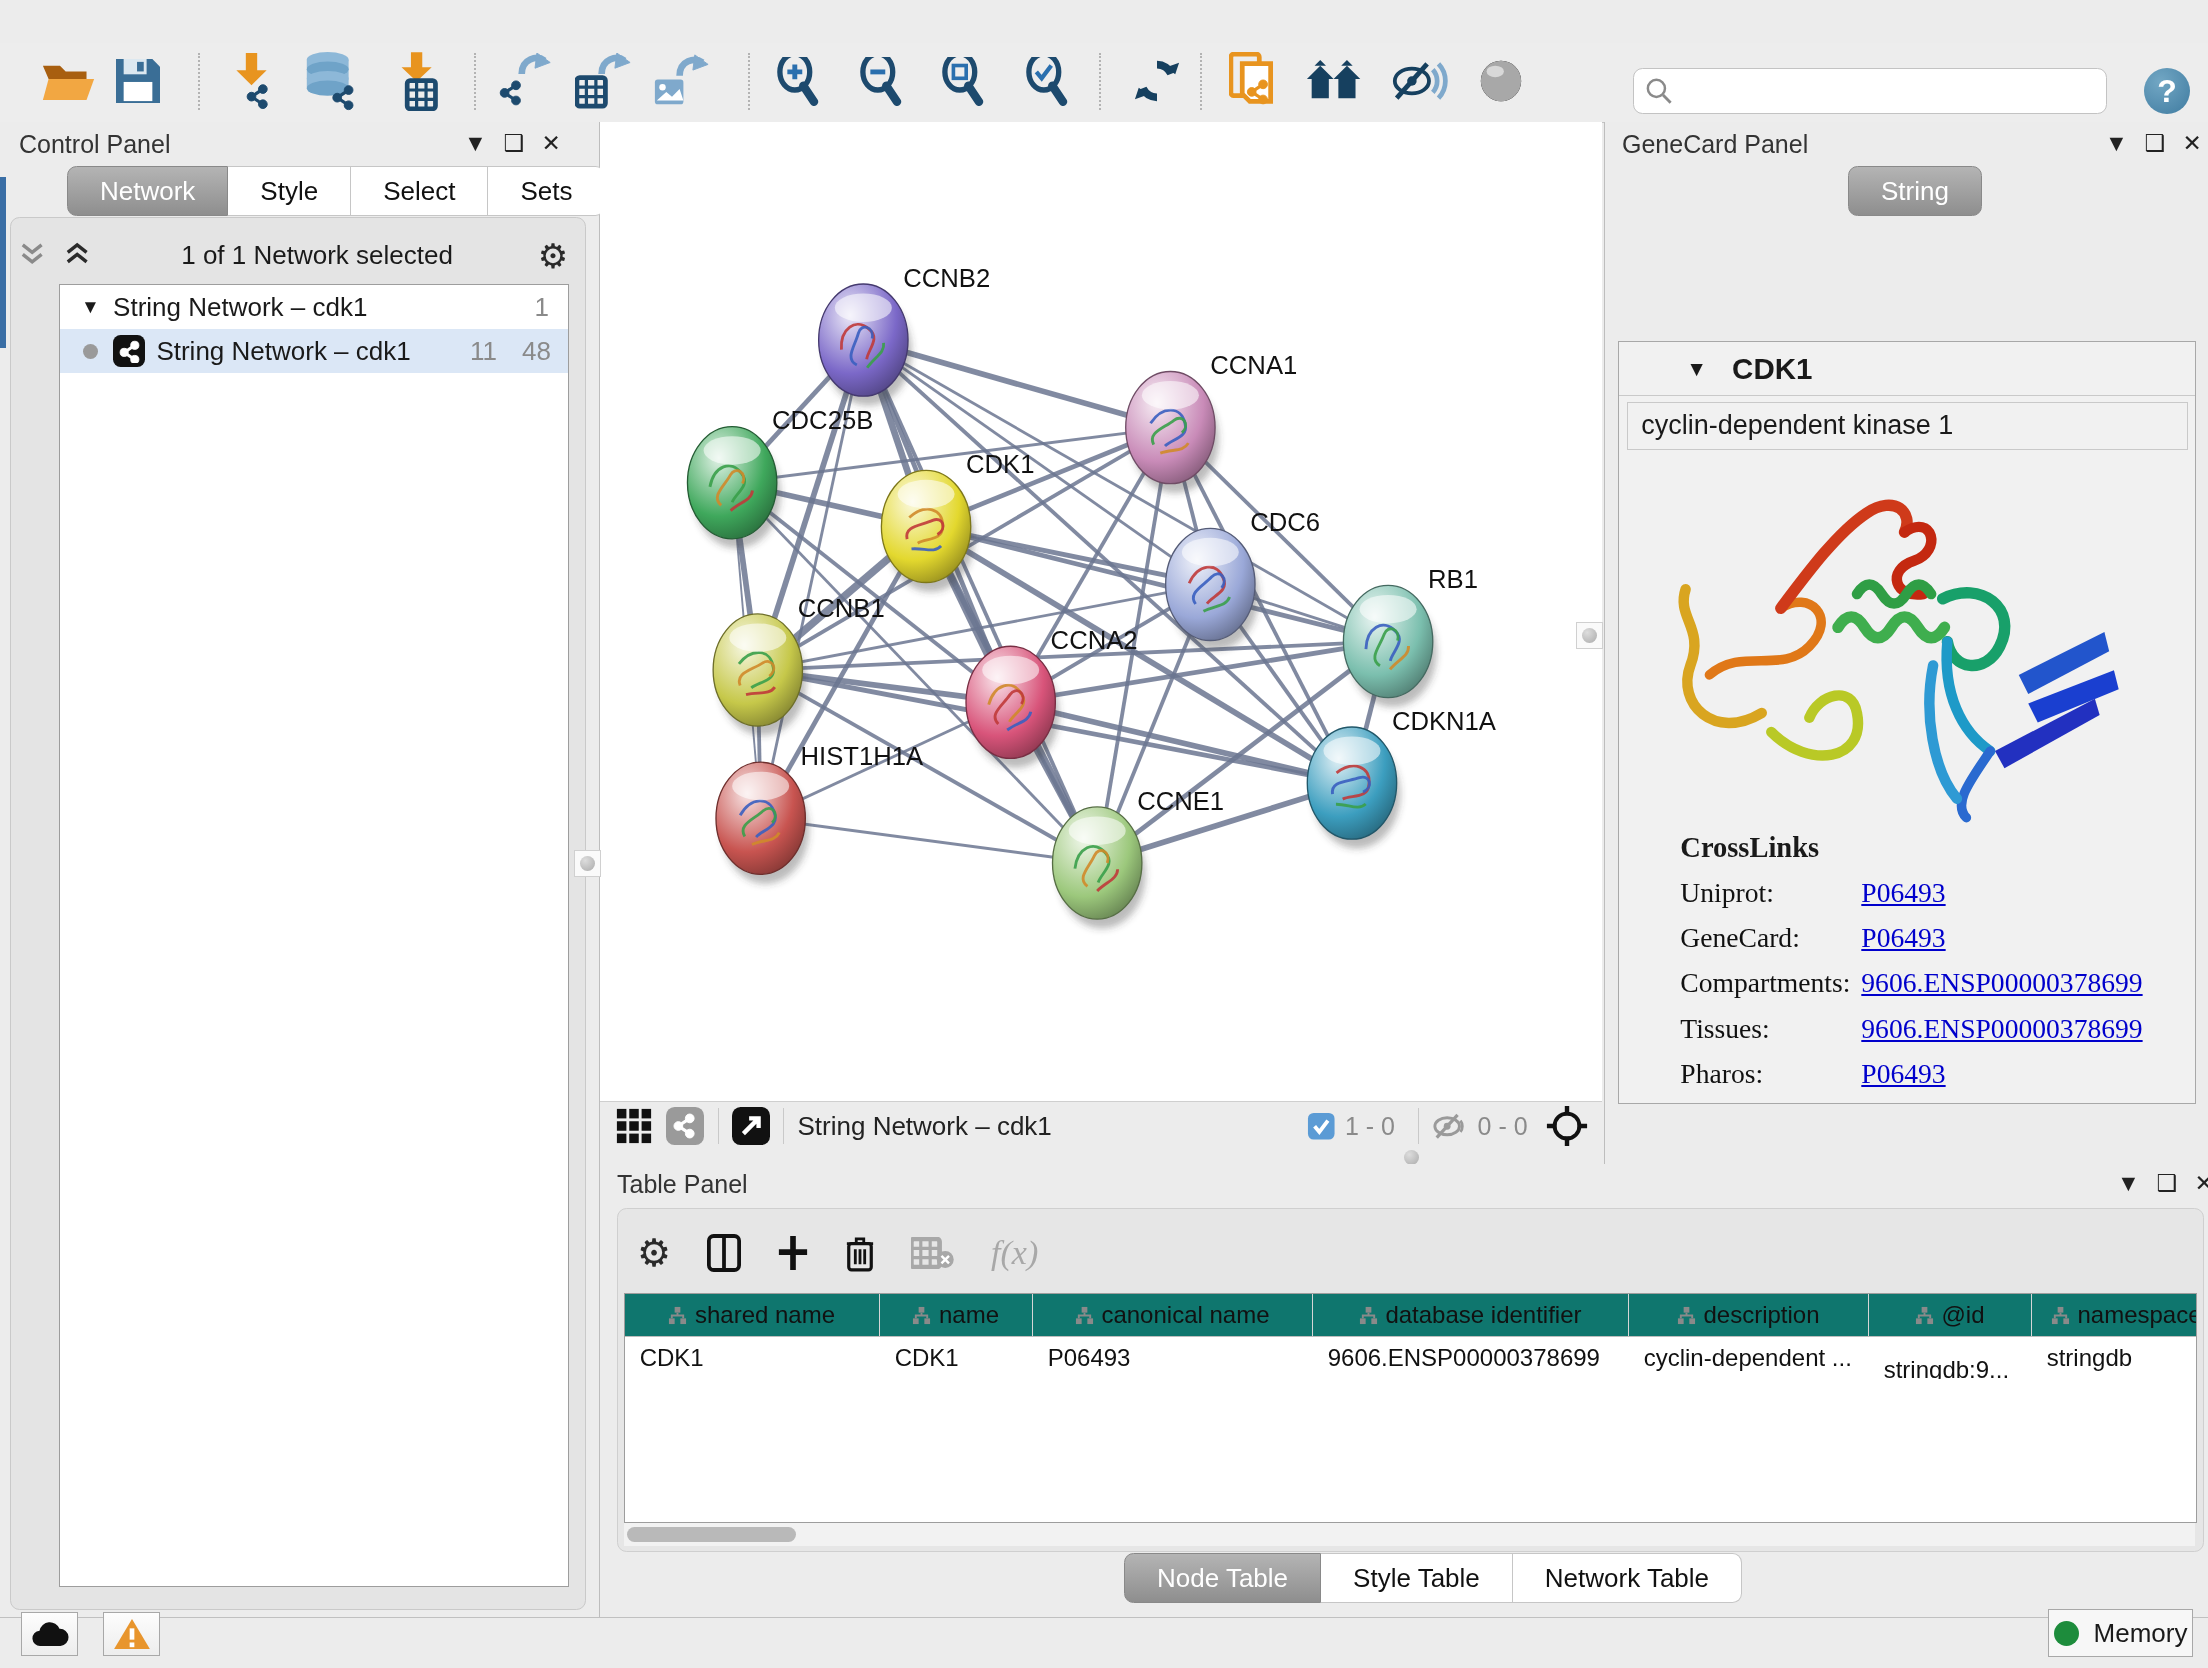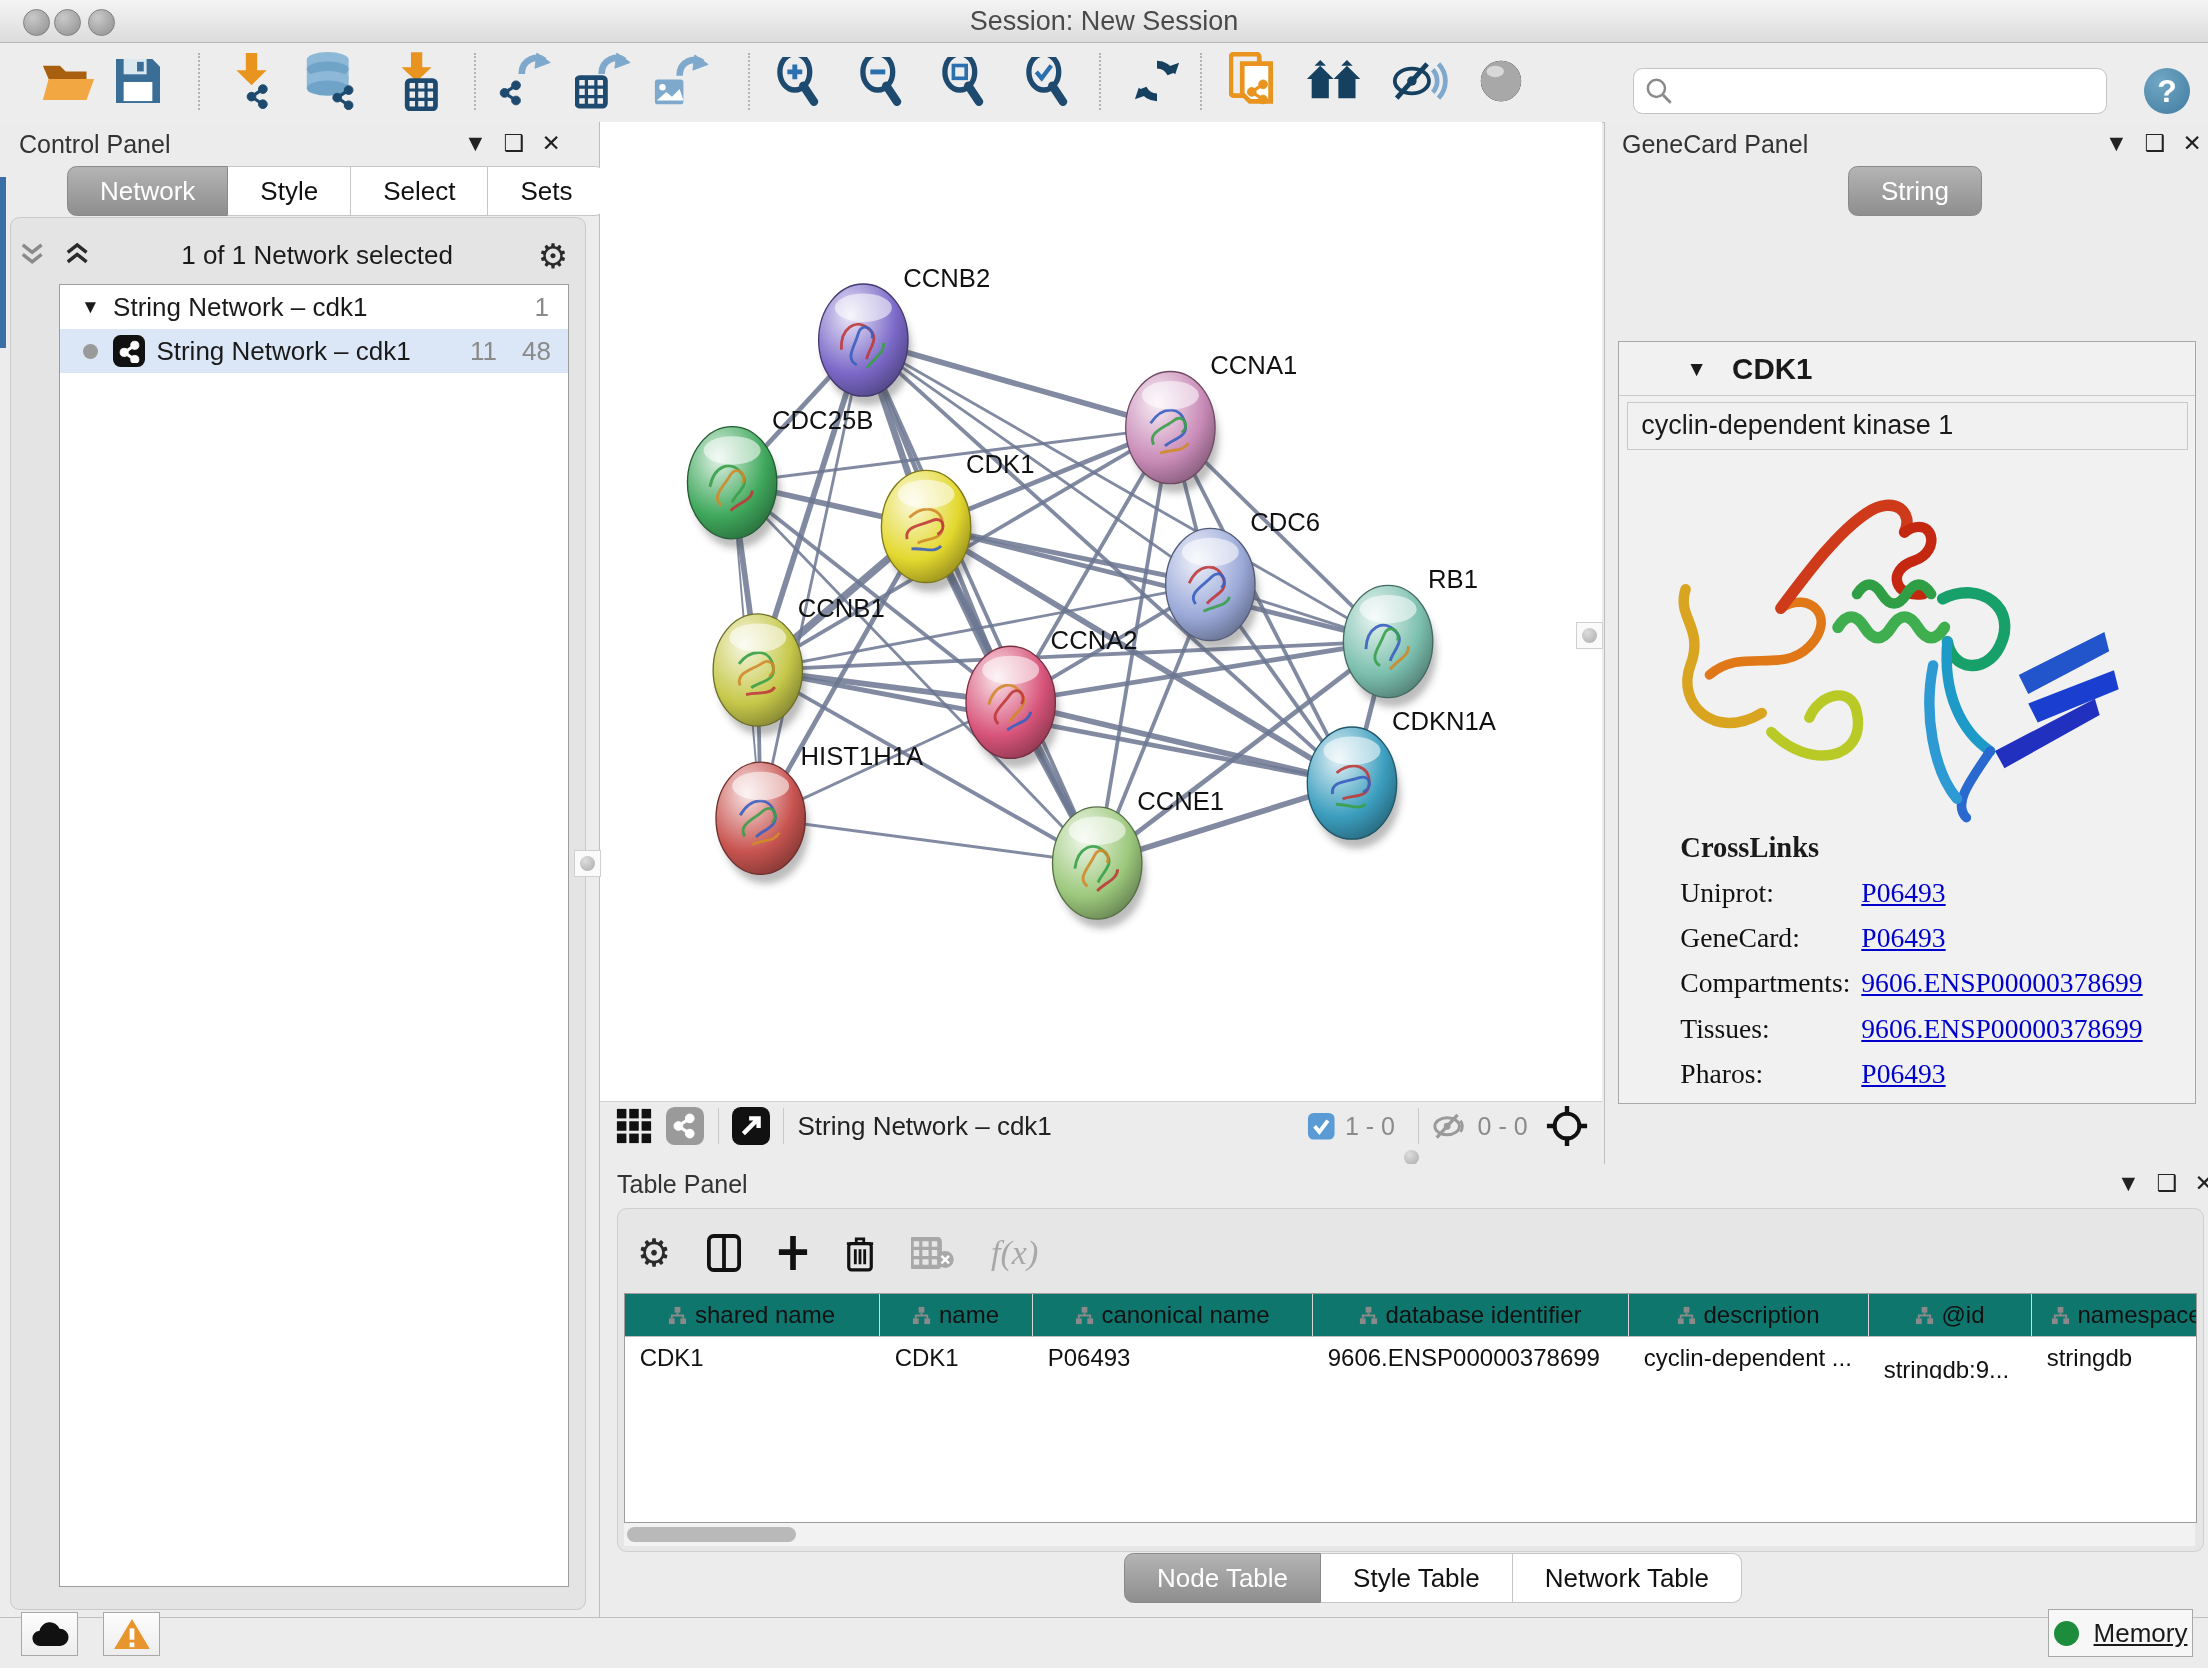--- a/index.html
+++ b/index.html
@@ -81,21 +81,21 @@
   .tp-row{display:flex;height:42px;}
   .tp-cell{font-size:24px;color:#111;padding:6.7px 0 0 15px;box-sizing:border-box;white-space:nowrap;overflow:hidden;}
   .tp-scroll{left:5.7px;top:314px;width:1571px;height:23px;background:#f2f2f2;}
   .tp-thumb{left:3.8px;top:3.8px;width:169px;height:15px;border-radius:7.6px;background:#b9b9b9;}
   .bottom-tabrow{left:524px;top:389px;}
   
   .statusbar{left:0;top:1617px;width:2208px;height:51px;background:#ececec;border-top:1px solid #c0c0c0;}
   .sb-btn{top:-5.7px;width:55px;height:42px;background:linear-gradient(#fdfdfd,#ededed);border:1.9px solid #a8a8a8;
     display:flex;align-items:center;justify-content:center;}
   .memory-btn{left:2048px;top:-8.6px;width:143px;height:46px;background:#f7f7f7;border:1.9px solid #a8a8a8;
-    display:flex;align-items:center;justify-content:center;gap:15px;font-size:26px;text-decoration:underline;}
+    display:flex;align-items:center;justify-content:center;gap:15px;font-size:26px;}
   .mem-dot{width:25px;height:25px;border-radius:50%;background:#1d8c3c;}
   svg{display:block;}
 </style>
 </head>
 <body>
 
 <div id="app">
 
   <svg width="0" height="0" style="position:absolute">
     <defs>
@@ -116,26 +116,20 @@
       <g id="curve-arrow">
         <path d="M2 22 C2 6, 18 2, 26 8" fill="none" stroke-width="7"></path>
         <path d="M18 0 L32 10 L16 16 Z"></path>
       </g>
       <filter id="nodeshadow" x="-50%" y="-50%" width="200%" height="200%">
         <feGaussianBlur stdDeviation="4"></feGaussianBlur>
       </filter>
     </defs>
   </svg>
 
-  <div class="abs titlebar">
-    <div class="abs tl-circle" style="left:23px"></div>
-    <div class="abs tl-circle" style="left:54px"></div>
-    <div class="abs tl-circle" style="left:88px"></div>
-    <div class="abs win-title">Session: New Session</div>
-  </div>
 
   <div class="abs toolbar">
     <div class="abs tb-icon" style="left:38px">
       <svg width="55" height="46" viewBox="0 0 58 48">
           <path d="M2 8 h18 l6 6 h22 v8 H8 Z" fill="#a85f10"></path>
           <path d="M8 22 h48 l-8 22 H2 Z" fill="#f2a742"></path>
         </svg>
     </div>
     <div class="abs tb-icon" style="left:107px">
       <svg width="44" height="44" viewBox="0 0 46 46">

